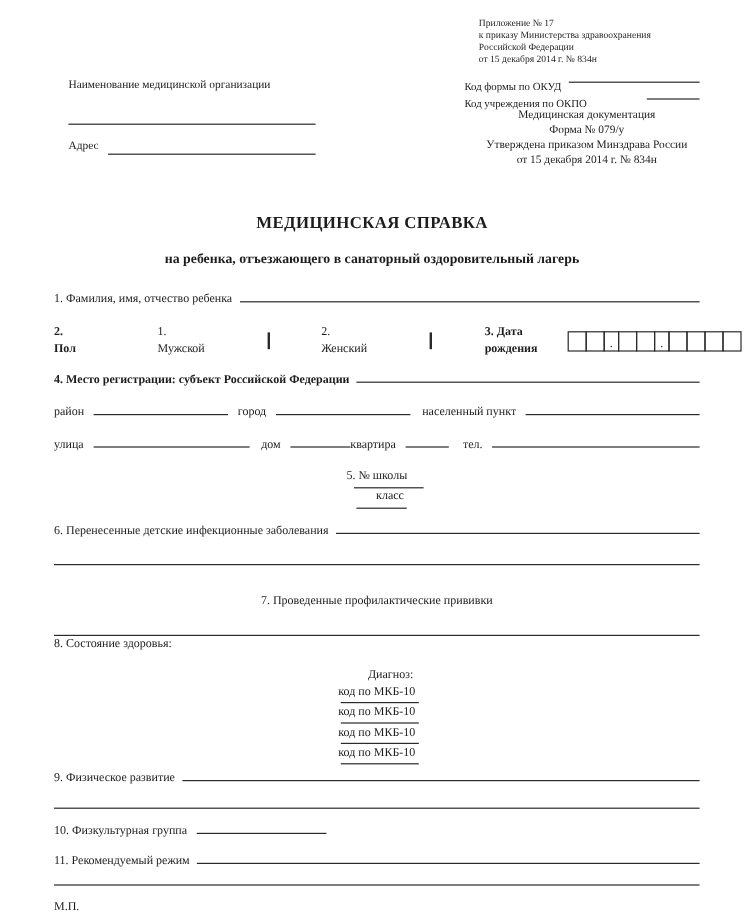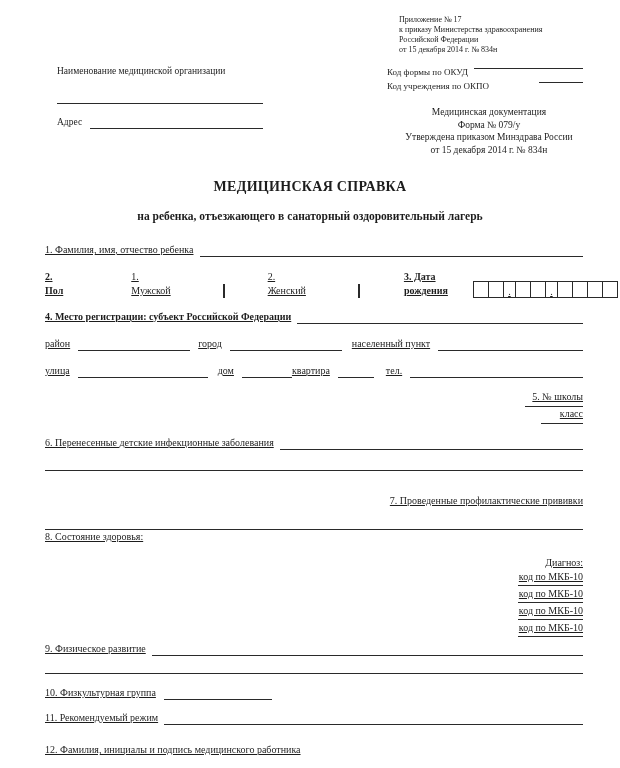--- a/index.html
+++ b/index.html
@@ -17,34 +17,34 @@
     position:absolute; left:399px; top:15px; width:175px;
     font-size:8px; line-height:10px; text-align:left;
   }
   .org-label { position:absolute; left:57px; top:66px; font-size:9.5px; }
   .code-row { position:absolute; left:387px; width:196px; display:flex; align-items:flex-start; font-size:9px; line-height:12px; }
   .code-row .blank { flex:1; margin-left:6px; }
   .org-line { position:absolute; left:57px; top:94px; width:206px; height:9px; border-bottom:1px solid #2a2a2a; }
   .addr-row { position:absolute; left:57px; top:116px; width:206px; display:flex; align-items:flex-end; font-size:9.5px; line-height:13px; }
   .addr-row .blank { flex:1; margin-left:8px; }
   .doc-block {
-    position:absolute; left:383px; top:106px; width:212px;
+    position:absolute; left:383px; top:90px; width:212px;
     text-align:center; font-size:9.5px; line-height:12.5px;
   }
   .title {
     position:absolute; left:0; top:179px; width:100%;
     text-align:center; font-weight:bold; font-size:14px; letter-spacing:.3px;
   }
   .subtitle {
     position:absolute; left:0; top:210px; width:100%;
     text-align:center; font-weight:bold; font-size:11.5px;
   }
   
   .body { position:absolute; left:45px; top:243px; width:538px; }
-  .row { display:flex; align-items:flex-end; line-height:14px; min-height:14px;text-decoration:underline; }
+  .row { display:flex; align-items:center; line-height:14px; min-height:14px; }
   .b { font-weight:bold; }
   .blank { display:inline-block; height:2px; border-bottom:1px solid #2a2a2a; }
   .fill { flex:1; }
   .fullline { height:20px; border-bottom:1px solid #2a2a2a; }
   .cbox { width:20px; height:14px; border:1px solid #2a2a2a; box-sizing:border-box; }
   .dgrid { display:flex; margin-left:auto; }
   .dcell {
     width:16px; height:17px; border:1px solid #2a2a2a; box-sizing:border-box;
     margin-left:-1px; display:flex; align-items:flex-end; justify-content:center;
     font-size:10px; line-height:10px;
@@ -200,23 +200,20 @@
     <div class="row" style="margin-top:12px;">
       <span>10. Физкультурная группа</span>
       <span class="blank" style="width:108px; margin-left:8px;"></span>
     </div>
 
     <div class="row" style="margin-top:11px;">
       <span>11. Рекомендуемый режим</span>
       <span class="blank fill" style="margin-left:6px;"></span>
     </div>
 
-    <div class="row" style="margin-top:18px;">
-      <span>12. Фамилия, инициалы и подпись медицинского работника</span>
-    </div>
     <div class="fullline" style="height:12px;"></div>
 
     <div class="row" style="margin-top:11px;">
       <span>М.П.</span>
     </div>
 
     <div class="row" style="margin-top:14px;">
       <span style="margin-left:12px;">“</span>
       <span class="blank" style="width:20px;"></span>
       <span>”</span>

